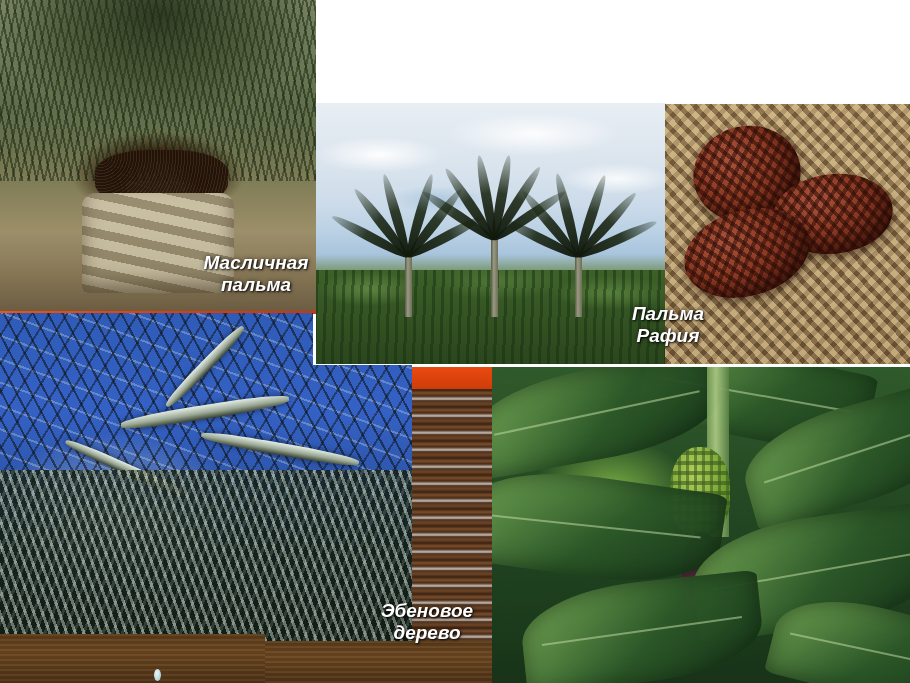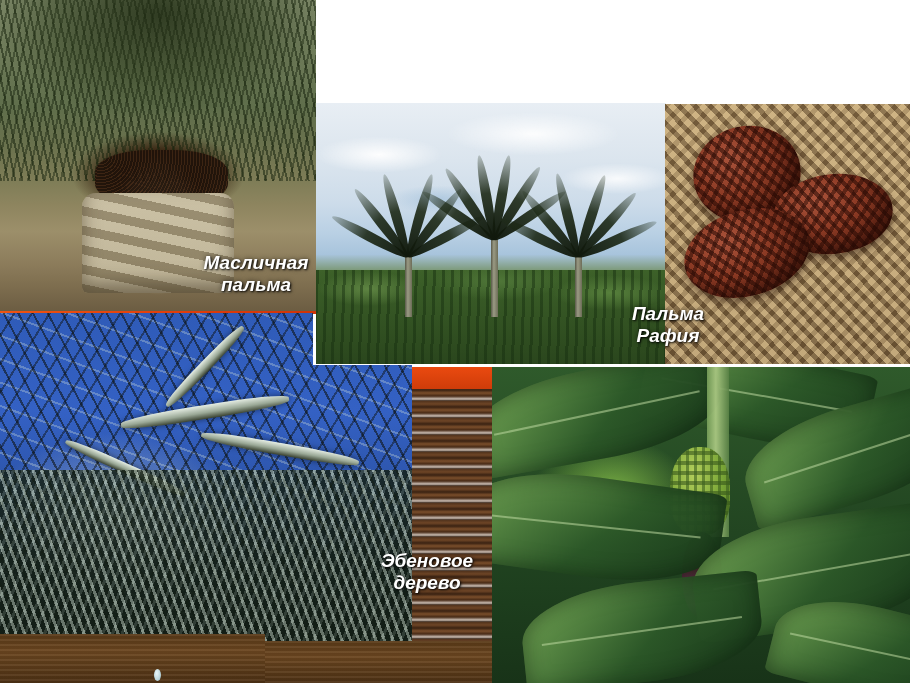--- a/index.html
+++ b/index.html
@@ -281,21 +281,21 @@
     font-style: italic;
     font-size: 19px;
     line-height: 1.18;
     text-align: center;
     text-shadow: 1px 1px 2px rgba(0,0,0,.85), 0 0 5px rgba(0,0,0,.6);
     white-space: pre-line;
     pointer-events: none;
   }
   .cap-oilpalm { left: 176px; top: 252px; width: 160px; }
   .cap-raffia  { left: 598px; top: 303px; width: 140px; }
-  .cap-ebony   { left: 352px; top: 550px; width: 150px; }
+  .cap-ebony   { left: 352px; top: 600px; width: 150px; }
 </style>
 </head>
 <body>
 
 <div id="slide">
 
   <div class="photo oilpalm">
     <div class="canopy"></div>
     <div class="fruitmass"></div>
     <div class="trunkbase"></div>

